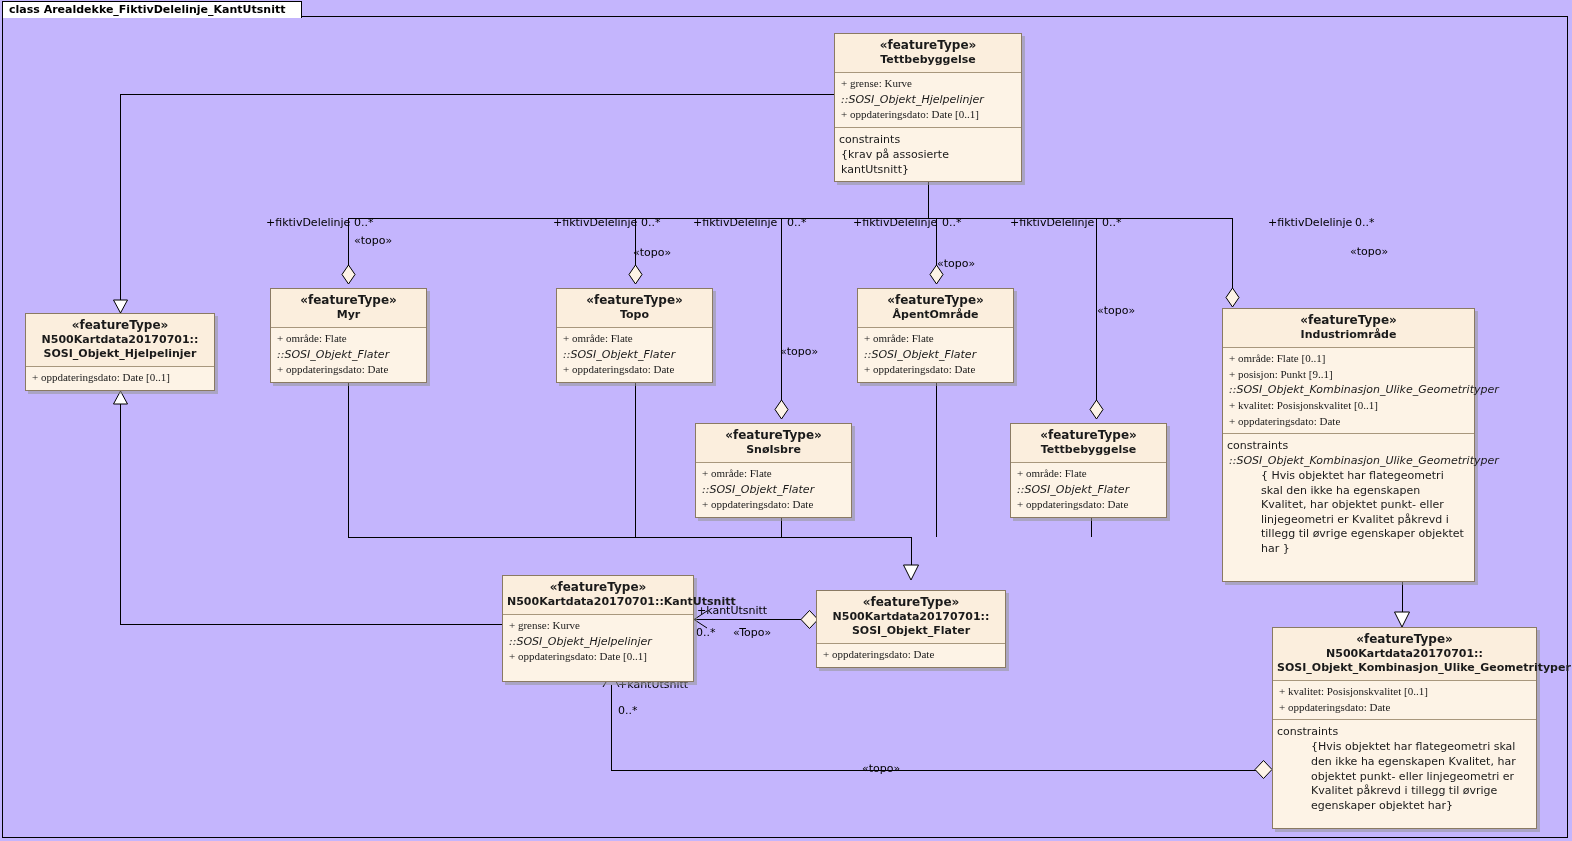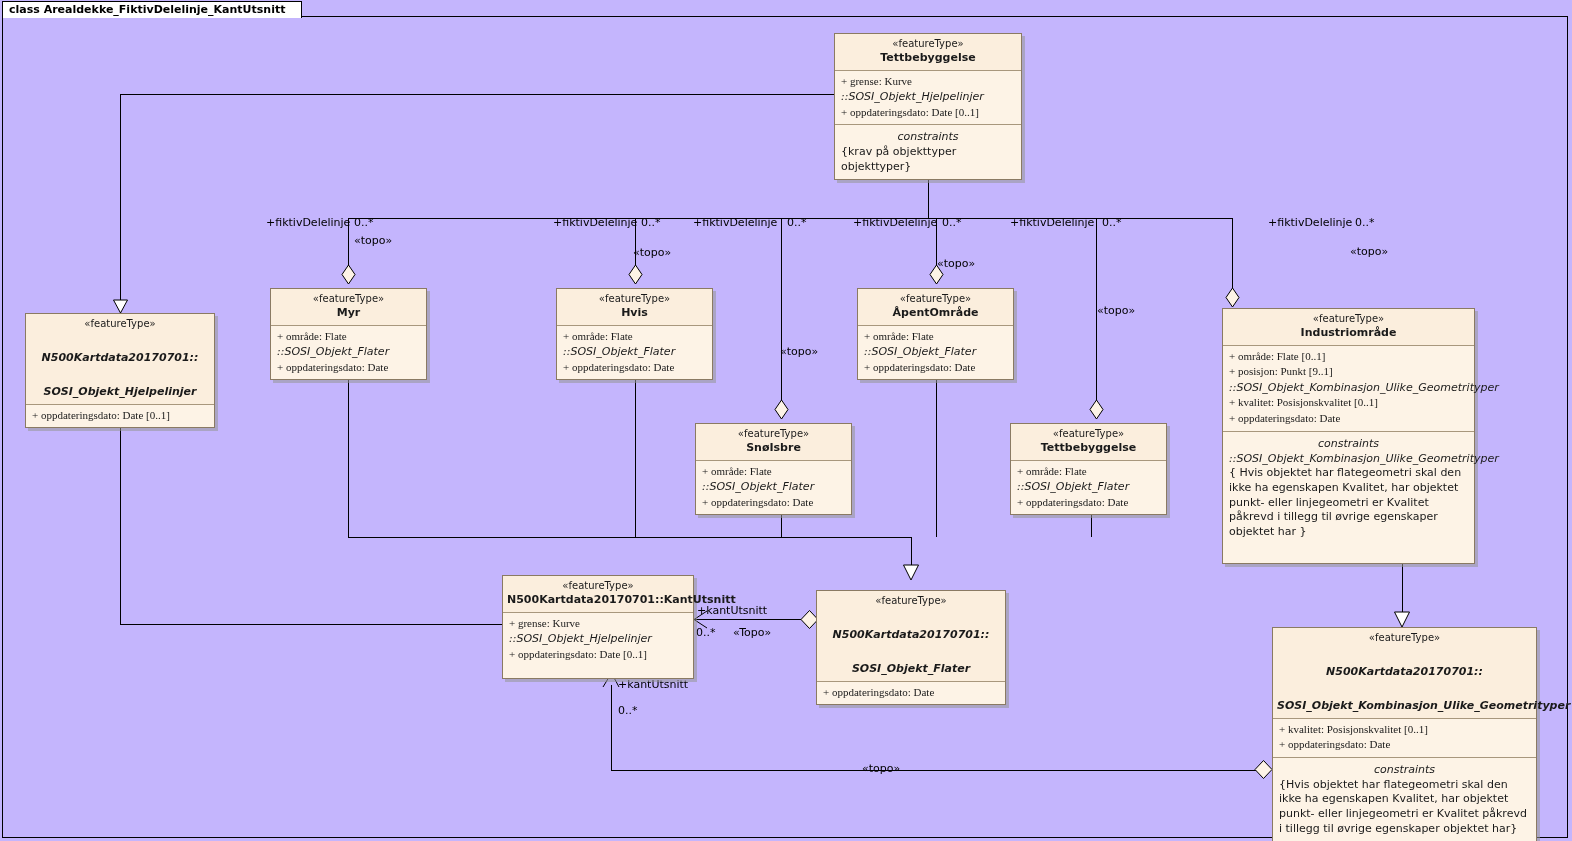--- a/index.html
+++ b/index.html
@@ -67,31 +67,29 @@
     z-index: 3;
   }
   .cls .hdr {
     background: #fbeedd;
     border-bottom: 1px solid #a8977d;
     text-align: center;
     padding: 4px 4px 5px 4px;
     line-height: 1.27;
   }
   .cls .stereo {
-    font-size: 10px;
-    font-weight: normal;
+    font-size: 12px;
+    font-weight: bold;
     display: block;
   }
   .cls .cname {
     font-weight: bold;
     display: block;
   }
   .cls .cname.ital {
-    font-style: italic;
-    margin-top: 20px;
   }
   .cls .compart {
     border-bottom: 1px solid #a8977d;
     padding: 3px 4px 4px 4px;
   }
   .cls .compart:last-child {
     border-bottom: none;
   }
   .cls .attr {
     white-space: nowrap;
@@ -99,30 +97,29 @@
     padding-left: 2px;
     font-family: Liberation Serif, serif;
   }
   .cls .inh {
     font-style: italic;
     line-height: 1.42;
     white-space: nowrap;
     padding-left: 2px;
   }
   .cls .constr-title {
-    font-style: italic;
-    text-align: center;
     padding: 2px 0 2px 0;
   }
   .cls .constr-body {
     line-height: 1.33;
     padding: 0 2px;
   }
   .cls .constr-body.wrap {
     white-space: normal;
+    margin-left: 32px;
   }
   .cls .constr-ref {
     font-style: italic;
     line-height: 1.33;
     padding: 0 2px;
   }
 
   
   .ln {
     position: absolute;
@@ -288,21 +285,21 @@
       <span class="stereo">«featureType»</span>
       <span class="cname">Tettbebyggelse</span>
     </div>
     <div class="compart">
       <div class="attr">+   grense: Kurve</div>
       <div class="inh">::SOSI_Objekt_Hjelpelinjer</div>
       <div class="attr">+   oppdateringsdato: Date [0..1]</div>
     </div>
     <div class="compart">
       <div class="constr-title">constraints</div>
-      <div class="constr-body">{krav på objekttyper objekttyper}</div>
+      <div class="constr-body">{krav på assosierte kantUtsnitt}</div>
     </div>
   </div>
 
   <div class="cls" style="left:25px; top:313px; width:190px;">
     <div class="hdr">
       <span class="stereo">«featureType»</span>
       <span class="cname ital">N500Kartdata20170701::</span>
       <span class="cname ital">SOSI_Objekt_Hjelpelinjer</span>
     </div>
     <div class="compart">
@@ -318,21 +315,21 @@
     <div class="compart">
       <div class="attr">+   område: Flate</div>
       <div class="inh">::SOSI_Objekt_Flater</div>
       <div class="attr">+   oppdateringsdato: Date</div>
     </div>
   </div>
 
   <div class="cls" style="left:556px; top:288px; width:157px;">
     <div class="hdr">
       <span class="stereo">«featureType»</span>
-      <span class="cname">Hvis</span>
+      <span class="cname">Topo</span>
     </div>
     <div class="compart">
       <div class="attr">+   område: Flate</div>
       <div class="inh">::SOSI_Objekt_Flater</div>
       <div class="attr">+   oppdateringsdato: Date</div>
     </div>
   </div>
 
   <div class="cls" style="left:857px; top:288px; width:157px;">
     <div class="hdr">

